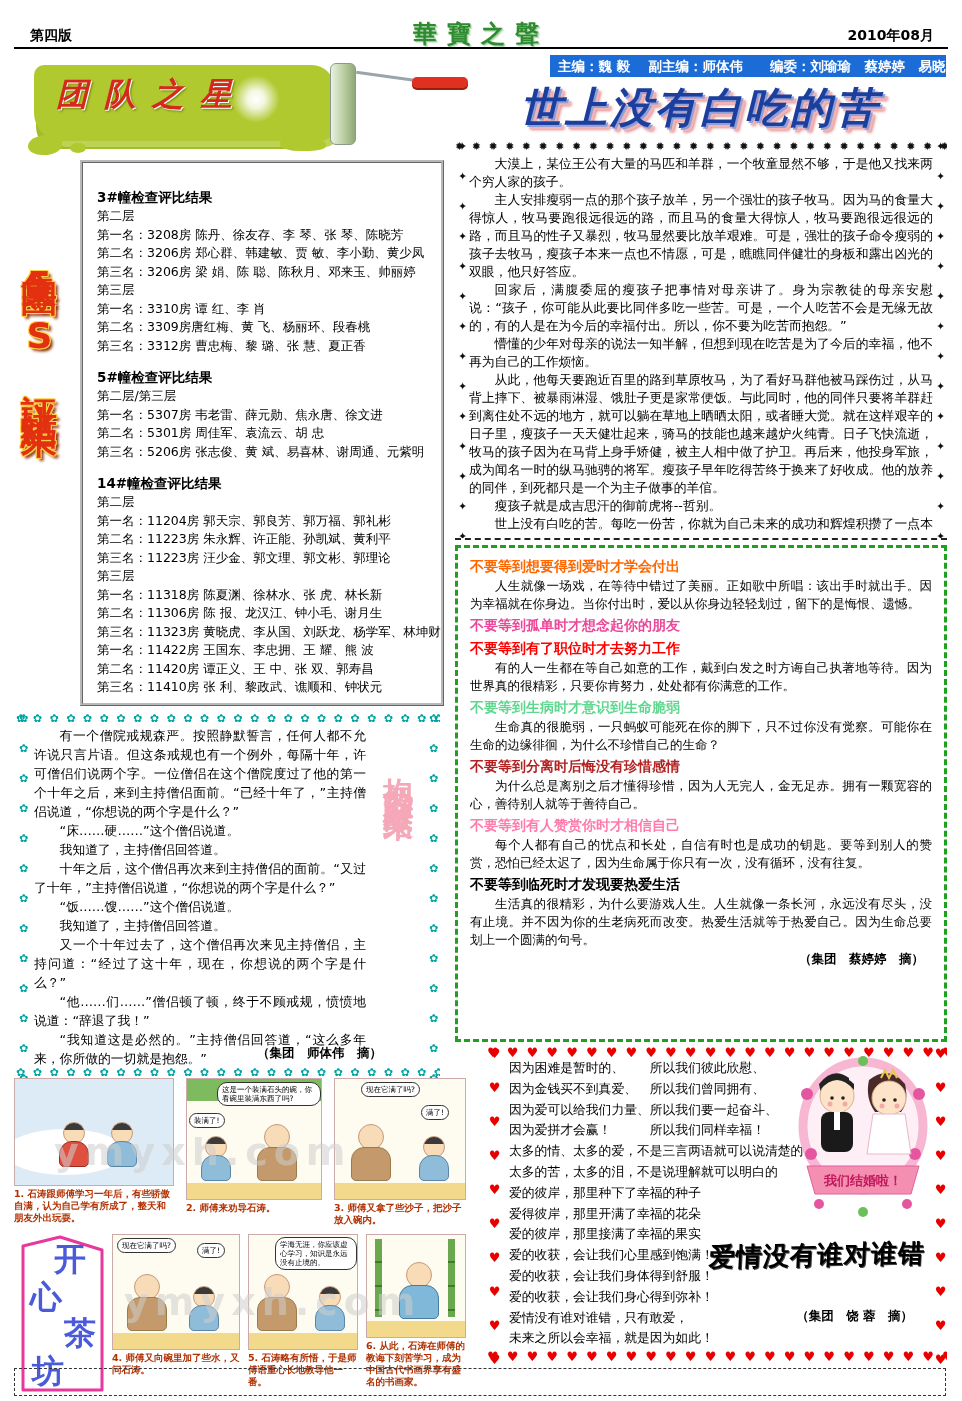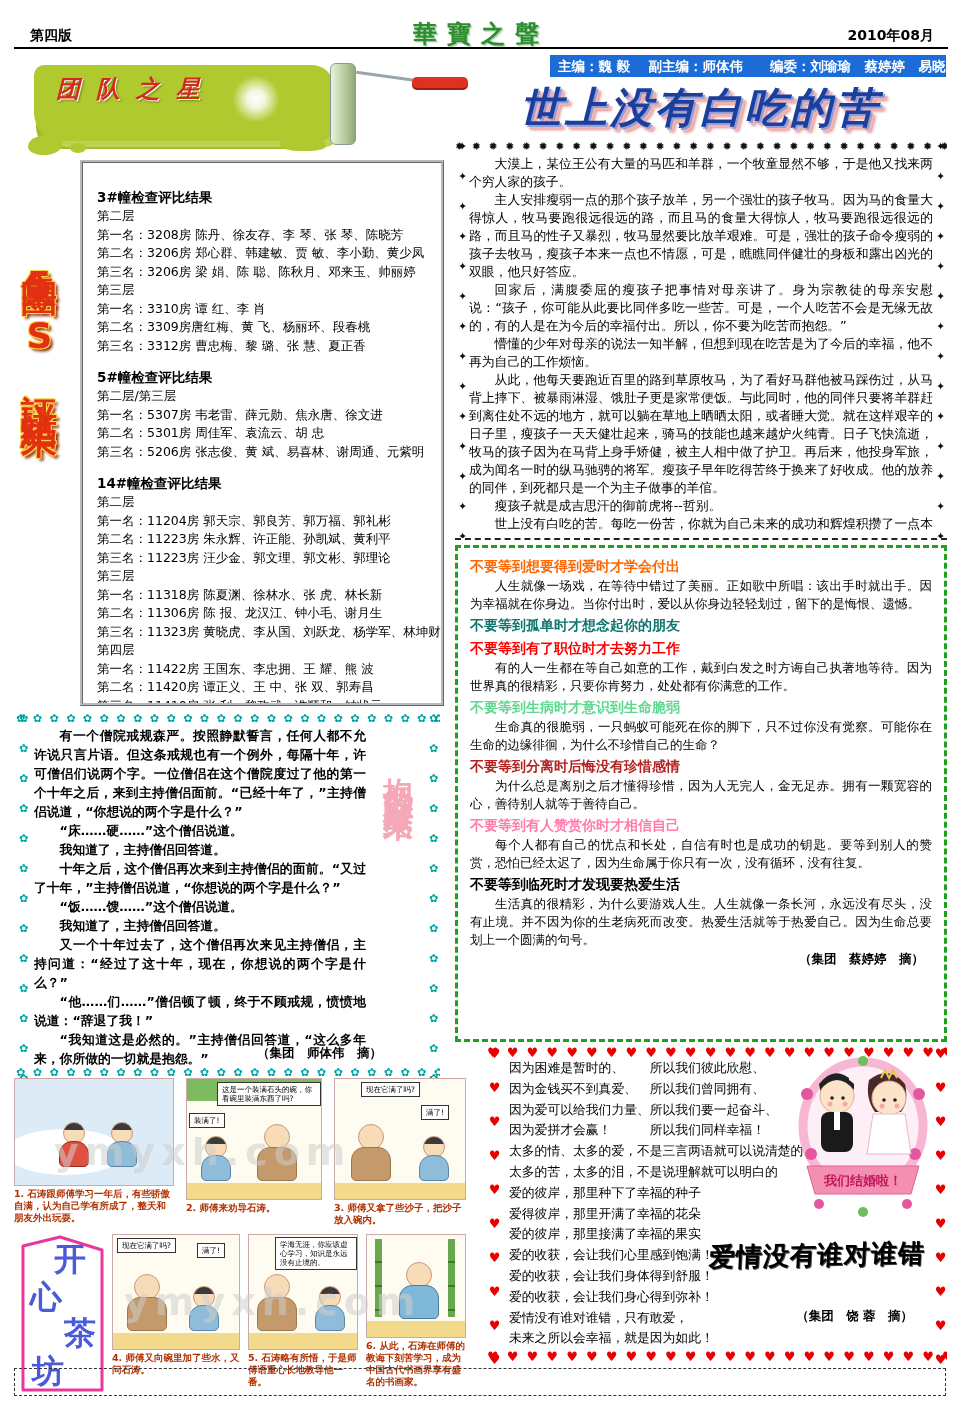--- a/index.html
+++ b/index.html
@@ -17,21 +17,21 @@
 
   
   .banner{position:absolute;left:30px;top:57px;width:415px;height:98px;}
   .paint{position:absolute;left:4px;top:8px;width:300px;height:76px;background:#AFC92F;
       border-radius:10px 22px 14px 28px;box-shadow:6px 10px 0 -4px #bcd455,-4px 14px 0 -6px #a3bd2a;}
   .splat1{position:absolute;left:-2px;top:78px;width:34px;height:20px;background:#AFC92F;border-radius:60% 40% 55% 45%;}
   .splat2{position:absolute;left:40px;top:86px;width:16px;height:10px;background:#AFC92F;border-radius:50%;}
   .splat3{position:absolute;left:250px;top:80px;width:46px;height:14px;background:#AFC92F;border-radius:50% 60% 40% 50%;}
   .starburst{position:absolute;left:198px;top:14px;width:56px;height:56px;
       background:radial-gradient(circle,#ffffff 0%,rgba(255,255,255,.85) 22%,rgba(255,255,255,0) 60%);}
-  .banner-title{position:absolute;left:26px;top:16px;font-size:24px;font-weight:bold;color:#D42A1C;
+  .banner-title{position:absolute;left:26px;top:16px;font-size:32px;font-weight:bold;color:#D42A1C;
       letter-spacing:16px;text-shadow:1px 1px 0 #fff,2px 2px 2px #7a8a10;font-style:italic;}
   .roller-body{position:absolute;left:300px;top:6px;width:26px;height:82px;border:1px solid #8a9a8a;
       border-radius:6px;background:linear-gradient(90deg,#e8f2e0,#b9cc9f 55%,#8fa878);}
   .roller-rod{position:absolute;left:326px;top:18px;width:62px;height:3px;background:#9aa4ab;transform:rotate(8deg);}
   .roller-grip{position:absolute;left:382px;top:20px;width:56px;height:11px;background:#E03020;border-radius:5px;
       box-shadow:0 2px 0 #9c1c10;}
 
   
   .results-box{position:absolute;left:80px;top:160px;width:364px;height:546px;
       border:3px ridge #b9b9b9;padding:24px 10px 8px 14px;overflow:hidden;}
@@ -63,21 +63,21 @@
 
   
   .dontwait-box{position:absolute;left:455px;top:545px;width:492px;height:497px;border:3px dashed #1FA01F;
       padding:6px 12px;overflow:hidden;}
   .dw-head{font-size:14px;font-weight:bold;line-height:21px;margin-top:2px;}
   .dw-text{font-size:12.5px;line-height:18px;text-indent:2em;text-align:justify;}
 
   
   .monk-box{left:16px;top:712px;width:424px;height:368px;}
   .monk-box .strip{color:#00A2A2;}
-  .monk-inner{position:absolute;left:18px;top:14px;width:332px;bottom:14px;overflow:hidden;font-weight:bold;}
+  .monk-inner{position:absolute;left:18px;top:14px;width:332px;bottom:14px;overflow:hidden;}
   .monk-inner .para{font-size:12.8px;line-height:19px;}
   .v-pink{position:absolute;right:22px;top:42px;height:300px;writing-mode:vertical-rl;text-orientation:upright;
       font-size:30px;font-weight:bold;letter-spacing:6px;color:#F5A8B8;}
   .monk-attr{position:absolute;right:58px;bottom:18px;font-size:12.5px;font-weight:bold;}
 
   
   .love-box{left:487px;top:1046px;width:460px;height:318px;}
   .love-box .strip{color:#E80000;font-size:13px;}
   .love-lines{position:absolute;left:22px;top:12px;width:310px;overflow:hidden;}
   .love-line{font-size:12.8px;line-height:20.8px;white-space:nowrap;}
@@ -95,21 +95,21 @@
   .panel-img.snow .mound{position:absolute;left:-10px;bottom:10px;width:120px;height:46px;background:#fff;border-radius:50%;}
   .greentop{position:absolute;left:0;right:0;top:0;height:22px;background:#7DBB5E;}
   .fig{position:absolute;bottom:18px;}
   .fig .head{width:24px;height:24px;border-radius:50%;background:#F8DCB8;border:1px solid #c89878;margin:0 auto;}
   .fig.kid .head{width:20px;height:20px;background:linear-gradient(#3a3a3a 35%,#F8DCB8 35%);}
   .fig .bod{width:38px;height:32px;border-radius:13px 13px 5px 5px;margin:-3px auto 0;border:1px solid #9c7a4a;background:#C49A6C;}
   .fig.kid .bod{width:28px;height:24px;background:#8FBCD9;border-color:#5a86a8;}
   .fig.kid.red .bod{background:#E05040;border-color:#992c20;}
   .fig.blue .bod{background:#7FB8D8;border-color:#4a7c9e;}
   .bamboo{position:absolute;top:4px;width:7px;bottom:20px;background:repeating-linear-gradient(#6aa84f 0 22px,#3d7a2c 22px 24px);}
-  .bubble{position:absolute;background:#fff;border:1px solid #333;border-radius:0;
+  .bubble{position:absolute;background:#fff;border:1px solid #333;border-radius:10px;
       font-size:7.5px;line-height:9px;padding:2px 4px;max-width:86%;z-index:3;}
   .caption{font-size:9.5px;line-height:12px;font-weight:bold;color:#B03000;margin-top:2px;}
   .watermark{position:absolute;font-size:38px;font-weight:bold;color:rgba(205,205,205,.55);z-index:4;
       pointer-events:none;letter-spacing:6px;}
   .tag{position:absolute;left:6px;top:0;width:86px;height:160px;}
   .tag-char{position:absolute;font-size:32px;font-weight:900;color:#4A5AD8;}
   .bottom-dash{position:absolute;left:14px;top:1368px;width:932px;height:28px;border:1.5px dashed #333;}
 </style>
 </head>
 <body>
@@ -162,21 +162,20 @@
       <div class="res-title" data-name="results-section-title">14#幢检查评比结果</div>
       <div data-name="results-line-list">
           <div class="res-line" data-name="result-line">第二层</div>
           <div class="res-line" data-name="result-line">第一名：11204房 郭天宗、郭良芳、郭万福、郭礼彬</div>
           <div class="res-line" data-name="result-line">第二名：11223房 朱永辉、许正能、孙凯斌、黄利平</div>
           <div class="res-line" data-name="result-line">第三名：11223房 汪少金、郭文理、郭文彬、郭理论</div>
           <div class="res-line" data-name="result-line">第三层</div>
           <div class="res-line" data-name="result-line">第一名：11318房 陈夏渊、徐林水、张 虎、林长新</div>
           <div class="res-line" data-name="result-line">第二名：11306房 陈 报、龙汉江、钟小毛、谢月生</div>
           <div class="res-line" data-name="result-line">第三名：11323房 黄晓虎、李从国、刘跃龙、杨学军、林坤财</div>
-          <div class="res-line" data-name="result-line">第四层</div>
           <div class="res-line" data-name="result-line">第一名：11422房 王国东、李忠拥、王 耀、熊 波</div>
           <div class="res-line" data-name="result-line">第二名：11420房 谭正义、王 中、张 双、郭寿昌</div>
           <div class="res-line" data-name="result-line">第三名：11410房 张 利、黎政武、谯顺和、钟状元</div>
         </div>
     </div>
   </div>
 
   <div class="edit-bar" data-name="editors-bar">主编：魏 毅　 副主编：师体伟　　编委：刘瑜瑜　蔡婷婷　易晓琳</div>
   <div class="title-3d" data-name="article-3d-title">世上没有白吃的苦</div>
 
@@ -194,21 +193,21 @@
           <div class="para" data-name="article-paragraph">瘦孩子就是成吉思汗的御前虎将--哲别。</div>
           <div class="para" data-name="article-paragraph">世上没有白吃的苦。每吃一份苦，你就为自己未来的成功和辉煌积攒了一点本钱。</div>
         </div>
 
     </div>
   </div>
 
   <div class="dontwait-box" data-name="dont-wait-box">
     <div class="dw-head" data-name="dont-wait-heading" style="color: rgb(255, 102, 0);">不要等到想要得到爱时才学会付出</div>
     <div class="dw-text" data-name="dont-wait-text">人生就像一场戏，在等待中错过了美丽。正如歌中所唱：该出手时就出手。因为幸福就在你身边。当你付出时，爱以从你身边轻轻划过，留下的是悔恨、遗憾。</div>
-    <div class="dw-head" data-name="dont-wait-heading" style="color: #0f766e;">不要等到孤单时才想念起你的朋友</div>
+    <div class="dw-head" data-name="dont-wait-heading" style="color: #ec4899;">不要等到孤单时才想念起你的朋友</div>
     <div class="dw-head" data-name="dont-wait-heading" style="color: rgb(255, 0, 0);">不要等到有了职位时才去努力工作</div>
     <div class="dw-text" data-name="dont-wait-text">有的人一生都在等自己如意的工作，戴到白发之时方诲自己执著地等待。因为世界真的很精彩，只要你肯努力，处处都有你满意的工作。</div>
     <div class="dw-head" data-name="dont-wait-heading" style="color: rgb(95, 215, 143);">不要等到生病时才意识到生命脆弱</div>
     <div class="dw-text" data-name="dont-wait-text">生命真的很脆弱，一只蚂蚁可能死在你的脚下，只不过你没有觉察。可能你在生命的边缘徘徊，为什么不珍惜自己的生命？</div>
     <div class="dw-head" data-name="dont-wait-heading" style="color: rgb(178, 34, 34);">不要等到分离时后悔没有珍惜感情</div>
     <div class="dw-text" data-name="dont-wait-text">为什么总是离别之后才懂得珍惜，因为人无完人，金无足赤。拥有一颗宽容的心，善待别人就等于善待自己。</div>
     <div class="dw-head" data-name="dont-wait-heading" style="color: rgb(255, 123, 172);">不要等到有人赞赏你时才相信自己</div>
     <div class="dw-text" data-name="dont-wait-text">每个人都有自己的忧点和长处，自信有时也是成功的钥匙。要等到别人的赞赏，恐怕已经太迟了，因为生命属于你只有一次，没有循环，没有往复。</div>
     <div class="dw-head" data-name="dont-wait-heading" style="color: rgb(0, 0, 0);">不要等到临死时才发现要热爱生活</div>
     <div class="dw-text" data-name="dont-wait-text">生活真的很精彩，为什么要游戏人生。人生就像一条长河，永远没有尽头，没有止境。并不因为你的生老病死而改变。热爱生活就等于热爱自己。因为生命总要划上一个圆满的句号。</div>

